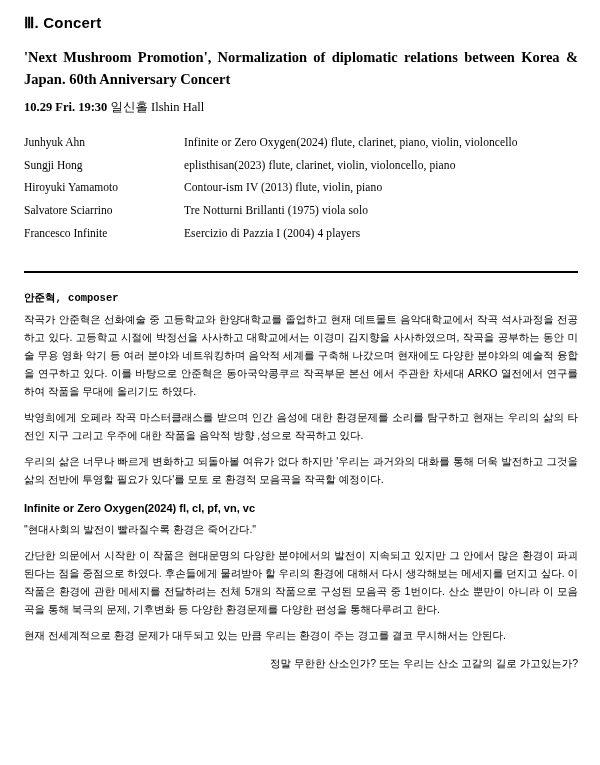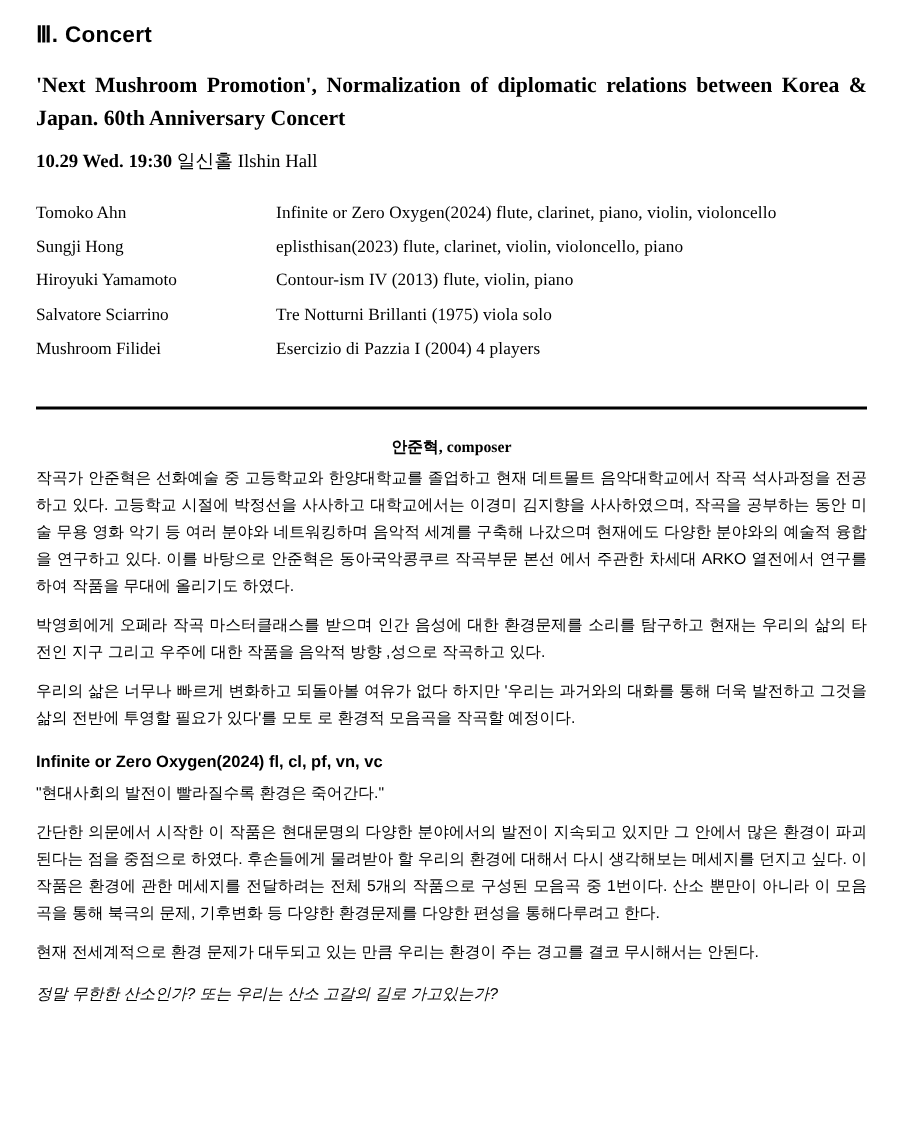--- a/index.html
+++ b/index.html
@@ -69,25 +69,24 @@
   }
   td.work {
     letter-spacing: 0.1px;
   }
   hr.rule {
     border: none;
     border-top: 2px solid #000;
     margin: 26px 0 18px 0;
   }
   .bio-name {
-    font-family: Liberation Serif, serif;
+    font-family: Liberation Mono, monospace;
     font-size: 10.5px;
     font-weight: bold;
     margin: 0 0 5px 0;
-    text-align: center;
   }
   .bio-para {
     font-family: "Liberation Sans", sans-serif;
     font-size: 10.5px;
     line-height: 1.72;
     text-align: justify;
     text-align-last: left;
     margin: 0 0 8px 0;
     word-break: break-all;
   }
@@ -100,61 +99,60 @@
   .quote-line {
     font-family: "Liberation Sans", sans-serif;
     font-size: 10.5px;
     line-height: 1.72;
     margin: 0 0 8px 0;
   }
   .center-line {
     font-family: "Liberation Sans", sans-serif;
     font-size: 10.5px;
     line-height: 1.72;
-    text-align: left;
+    text-align: right;
     margin: 10px 0 6px 0;
-    font-style: italic;
   }
   .spacer-lg { height: 18px; }
 </style>
 </head>
 <body>
 
 <div class="page">
 
   <div class="section-title">Ⅲ. Concert</div>
 
   <div class="concert-title">'Next Mushroom Promotion', Normalization of diplomatic relations between Korea &amp; Japan. 60th Anniversary Concert</div>
 
   <div class="concert-datetime">
-    <span class="dt">10.29 Wed. 19:30</span>
+    <span class="dt">10.29 Fri. 19:30</span>
     <span class="venue">일신홀 Ilshin Hall</span>
   </div>
 
 
   <table class="program">
     <tbody>
       <tr>
-        <td class="composer">Tomoko Ahn</td>
+        <td class="composer">Junhyuk Ahn</td>
         <td class="work">Infinite or Zero Oxygen(2024) flute, clarinet, piano, violin, violoncello</td>
       </tr>
       <tr>
         <td class="composer">Sungji Hong</td>
         <td class="work">eplisthisan(2023)  flute, clarinet, violin, violoncello, piano</td>
       </tr>
       <tr>
         <td class="composer">Hiroyuki Yamamoto</td>
         <td class="work">Contour-ism IV (2013)  flute, violin, piano</td>
       </tr>
       <tr>
         <td class="composer">Salvatore Sciarrino</td>
         <td class="work">Tre Notturni Brillanti  (1975)  viola solo</td>
       </tr>
       <tr>
-        <td class="composer">Mushroom Filidei</td>
+        <td class="composer">Francesco Infinite</td>
         <td class="work">Esercizio  di  Pazzia I  (2004)  4 players</td>
       </tr>
     </tbody>
   </table>
 
   <hr class="rule">
 
   <div class="bio-name">안준혁, composer</div>
   <div class="bio-para">작곡가 안준혁은 선화예술 중 고등학교와 한양대학교를 졸업하고 현재 데트몰트 음악대학교에서 작곡 석사과정을 전공하고 있다. 고등학교 시절에 박정선을 사사하고 대학교에서는 이경미 김지향을 사사하였으며, 작곡을 공부하는 동안 미술 무용 영화 악기 등 여러 분야와 네트워킹하며 음악적 세계를 구축해 나갔으며 현재에도 다양한 분야와의 예술적 융합을 연구하고 있다. 이를 바탕으로 안준혁은 동아국악콩쿠르 작곡부문 본선 에서 주관한 차세대 ARKO 열전에서 연구를 하여 작품을 무대에 올리기도 하였다.</div>
   <div class="bio-para">박영희에게 오페라 작곡 마스터클래스를 받으며 인간 음성에 대한 환경문제를 소리를 탐구하고 현재는 우리의 삶의 타전인 지구 그리고 우주에 대한 작품을 음악적 방향 ,성으로 작곡하고 있다.</div>

